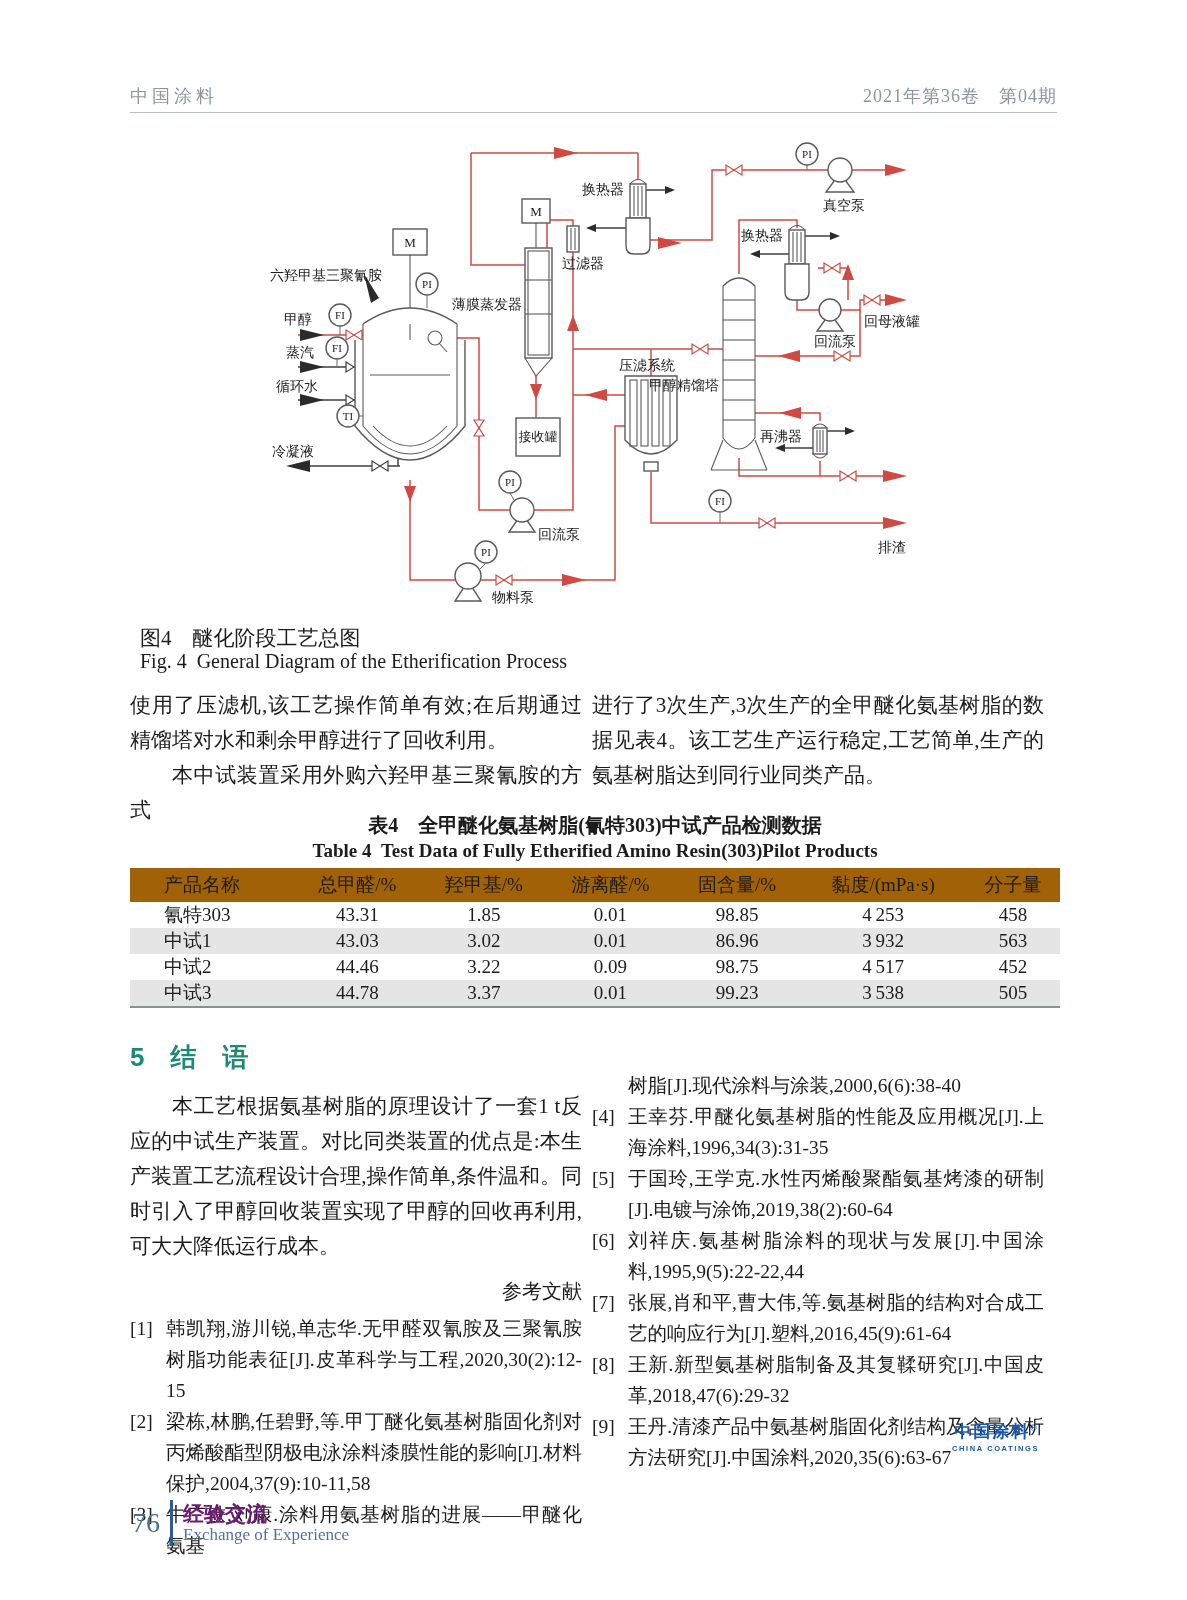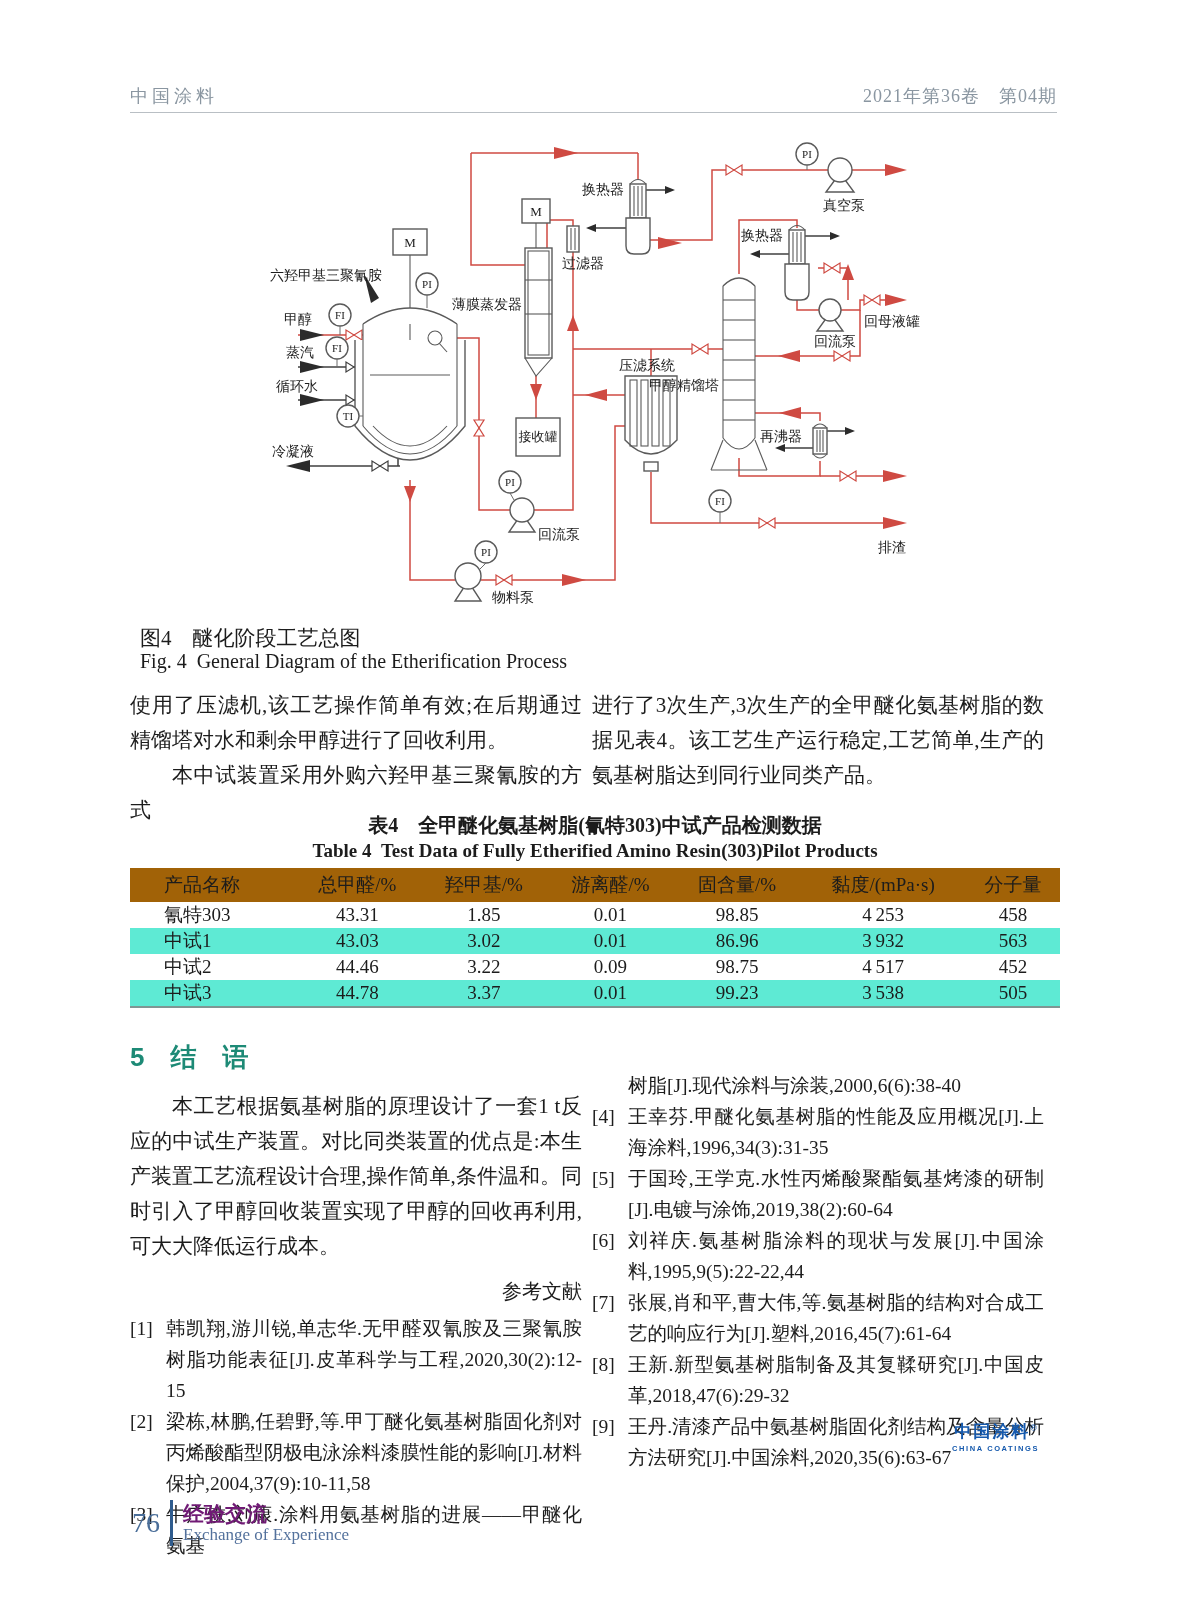--- a/index.html
+++ b/index.html
@@ -34,21 +34,21 @@
   .rowB{top:1040px;}
   p.body{margin:0;font-size:21px;line-height:35px;text-align:justify;}
   p.body.ind{text-indent:2em;}
   
   .tblblock{position:absolute;left:130px;top:812px;width:930px;}
   .tbl-t-zh{text-align:center;font-weight:bold;font-size:20px;line-height:26px;}
   .tbl-t-en{text-align:center;font-weight:bold;font-size:19px;line-height:25px;}
   table.data{width:100%;border-collapse:collapse;margin-top:5px;font-size:19px;}
   table.data th{background:#a16207;font-weight:normal;height:34px;}
   table.data td{height:20px;}
-  table.data tr.alt td{background:#5eead4;}
+  table.data tr.alt td{background:#e5e5e5;}
   table.data th,table.data td{text-align:center;padding:0 2px;}
   table.data th:first-child,table.data td:first-child{text-align:left;padding-left:34px;width:128px;}
   table.data tbody tr:last-child td{border-bottom:2px solid #7f9693;}
   
   .sec-h{font-family:Liberation Sans, sans-serif;font-weight:bold;
          font-size:26px;color:#1d8a76;margin:0 0 14px 0;}
   
   .ref-h{text-align:right;font-weight:normal;font-size:20px;margin:14px 0 8px 0;}
   .ref{font-size:19.5px;line-height:31px;text-align:justify;padding-left:36px;position:relative;margin:0;}
   .ref .num{position:absolute;left:0;top:0;}
@@ -424,21 +424,21 @@
       <p class="ref">
         <span class="num">[5]</span>
         <span>于国玲,王学克.水性丙烯酸聚酯氨基烤漆的研制[J].电镀与涂饰,2019,38(2):60-64</span>
       </p>
       <p class="ref">
         <span class="num">[6]</span>
         <span>刘祥庆.氨基树脂涂料的现状与发展[J].中国涂料,1995,9(5):22-22,44</span>
       </p>
       <p class="ref">
         <span class="num">[7]</span>
-        <span>张展,肖和平,曹大伟,等.氨基树脂的结构对合成工艺的响应行为[J].塑料,2016,45(7):61-64</span>
+        <span>张展,肖和平,曹大伟,等.氨基树脂的结构对合成工艺的响应行为[J].塑料,2016,45(9):61-64</span>
       </p>
       <p class="ref">
         <span class="num">[8]</span>
         <span>王新.新型氨基树脂制备及其复鞣研究[J].中国皮革,2018,47(6):29-32</span>
       </p>
       <p class="ref">
         <span class="num">[9]</span>
         <span>王丹.清漆产品中氨基树脂固化剂结构及含量分析方法研究[J].中国涂料,2020,35(6):63-67</span>
       </p>
     </div>

